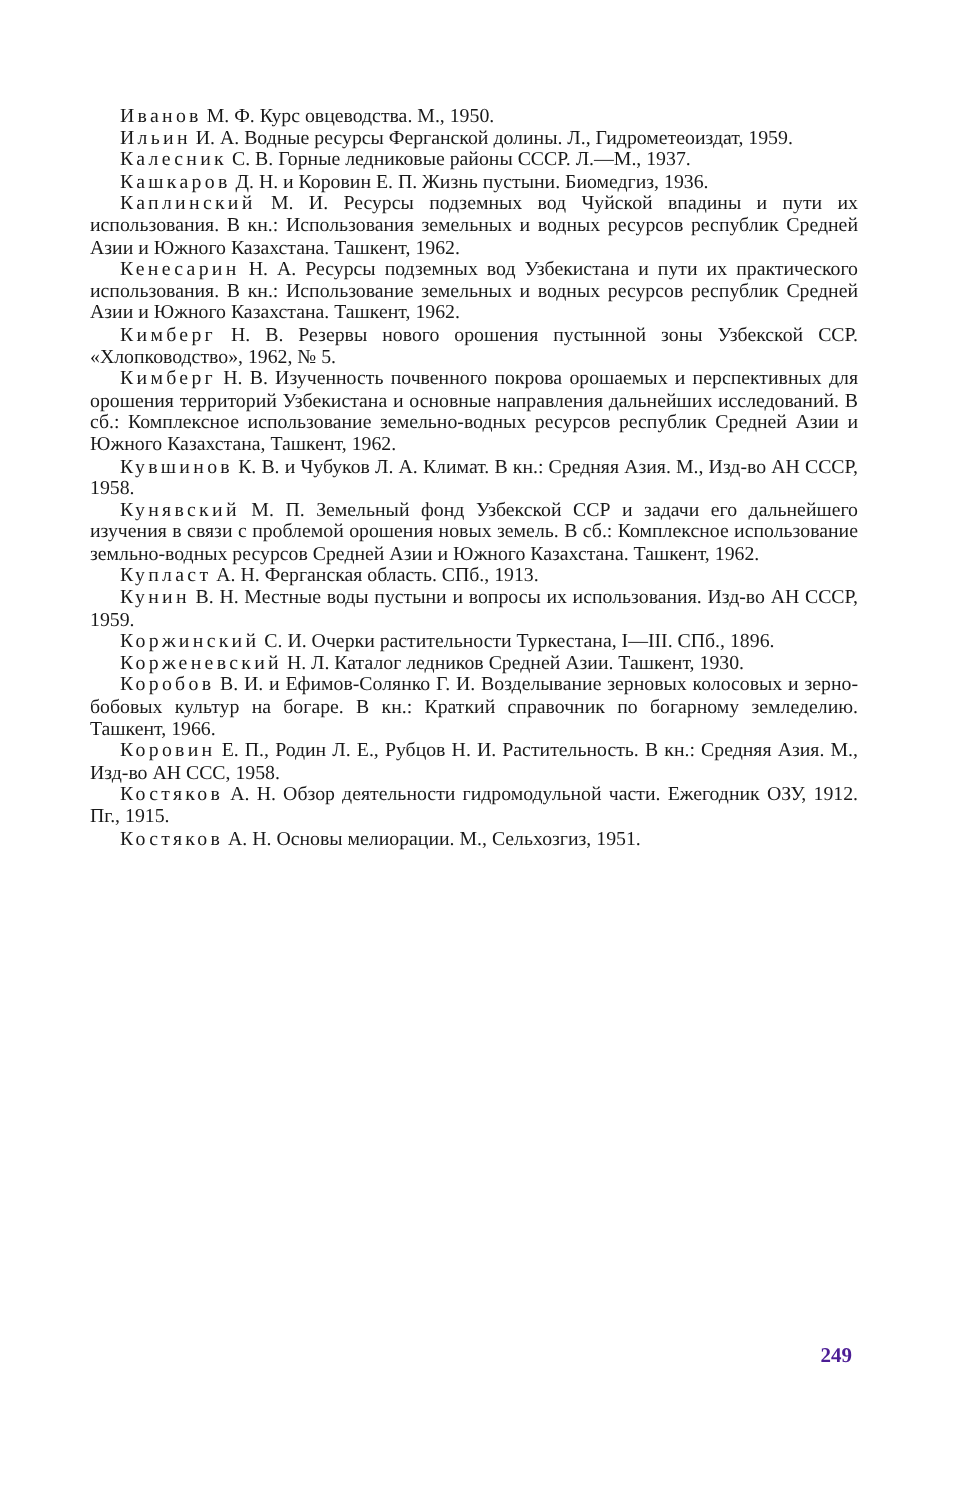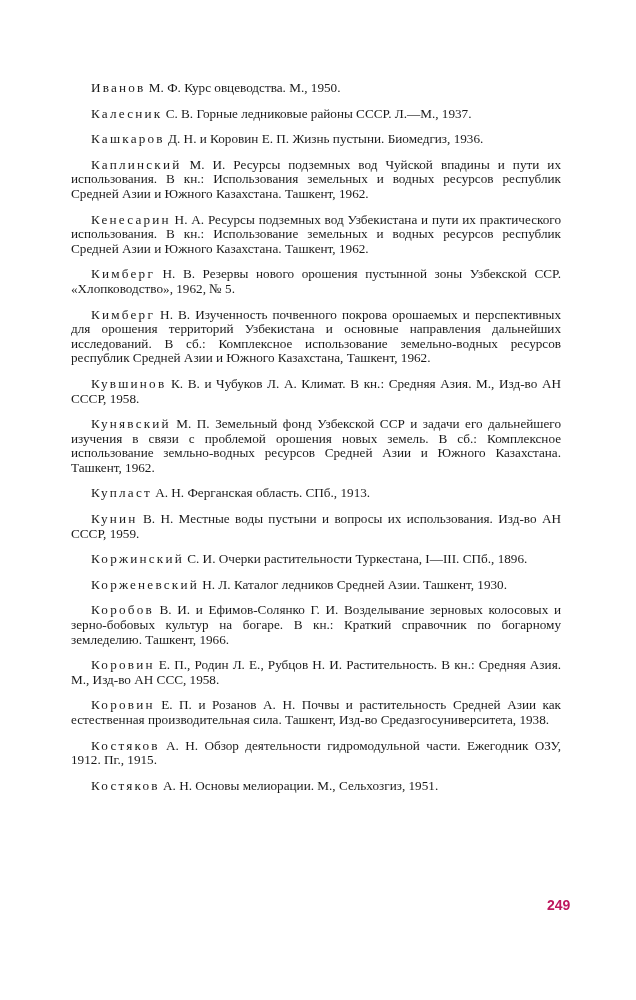--- a/index.html
+++ b/index.html
@@ -19,53 +19,53 @@
       position: absolute;
       left: 60px;
       top: 70px;
       width: 512px;
     }
     .entry {
       font-size: 13.2px;
       line-height: 14.6px;
       text-align: justify;
       text-indent: 20px;
-      margin: 11px;
+      margin: 0;
       hyphens: manual;
     }
     .author {
       letter-spacing: 2.2px;
     }
     .page-number {
       position: absolute;
       left: 547px;
       top: 897px;
       font-size: 14px;
       font-weight: bold;
-      font-family: Liberation Sans, sans-serif;
-      color: #be185d;
+      font-family: Liberation Serif, serif;
+      color: #4c1d95;
     }
   </style>
 </head>
 <body>
 
 <div class="page">
   <p class="entry"><span class="author">Иванов</span><span> М. Ф. Курс овцеводства. М., 1950.</span></p>
+  <p class="entry"><span class="author">Ильин</span><span> И. А. Водные ресурсы Ферганской долины. Л., Гидрометеоиздат, 1959.</span></p>
   <p class="entry"><span class="author">Калесник</span><span> С. В. Горные ледниковые районы СССР. Л.—М., 1937.</span></p>
   <p class="entry"><span class="author">Кашкаров</span><span> Д. Н. и Коровин Е. П. Жизнь пустыни. Биомедгиз, 1936.</span></p>
   <p class="entry"><span class="author">Каплинский</span><span> М. И. Ресурсы подземных вод Чуйской впадины и пути их использования. В кн.: Использования земельных и водных ресурсов республик Средней Азии и Южного Казахстана. Ташкент, 1962.</span></p>
   <p class="entry"><span class="author">Кенесарин</span><span> Н. А. Ресурсы подземных вод Узбекистана и пути их практического использования. В кн.: Использование земельных и водных ресурсов республик Средней Азии и Южного Казахстана. Ташкент, 1962.</span></p>
   <p class="entry"><span class="author">Кимберг</span><span> Н. В. Резервы нового орошения пустынной зоны Узбекской ССР. «Хлопководство», 1962, № 5.</span></p>
   <p class="entry"><span class="author">Кимберг</span><span> Н. В. Изученность почвенного покрова орошаемых и перспективных для орошения территорий Узбекистана и основные направления дальнейших исследований. В сб.: Комплексное использование земельно-водных ресурсов республик Средней Азии и Южного Казахстана, Ташкент, 1962.</span></p>
   <p class="entry"><span class="author">Кувшинов</span><span> К. В. и Чубуков Л. А. Климат. В кн.: Средняя Азия. М., Изд-во АН СССР, 1958.</span></p>
   <p class="entry"><span class="author">Кунявский</span><span> М. П. Земельный фонд Узбекской ССР и задачи его дальнейшего изучения в связи с проблемой орошения новых земель. В сб.: Комплексное использование земльно-водных ресурсов Средней Азии и Южного Казахстана. Ташкент, 1962.</span></p>
   <p class="entry"><span class="author">Купласт</span><span> А. Н. Ферганская область. СПб., 1913.</span></p>
   <p class="entry"><span class="author">Кунин</span><span> В. Н. Местные воды пустыни и вопросы их использования. Изд-во АН СССР, 1959.</span></p>
   <p class="entry"><span class="author">Коржинский</span><span> С. И. Очерки растительности Туркестана, I—III. СПб., 1896.</span></p>
   <p class="entry"><span class="author">Корженевский</span><span> Н. Л. Каталог ледников Средней Азии. Ташкент, 1930.</span></p>
   <p class="entry"><span class="author">Коробов</span><span> В. И. и Ефимов-Солянко Г. И. Возделывание зерновых колосовых и зерно-бобовых культур на богаре. В кн.: Краткий справочник по богарному земледелию. Ташкент, 1966.</span></p>
   <p class="entry"><span class="author">Коровин</span><span> Е. П., Родин Л. Е., Рубцов Н. И. Растительность. В кн.: Средняя Азия. М., Изд-во АН ССС, 1958.</span></p>
-  <p class="entry"><span class="author">Коровин</span><span> Е. П. и Розанов А. Н. Почвы и растительность Средней Азии как естественная производительная сила. Ташкент, Изд-во Средазгосуниверситета, 1938.</span></p>
   <p class="entry"><span class="author">Костяков</span><span> А. Н. Обзор деятельности гидромодульной части. Ежегодник ОЗУ, 1912. Пг., 1915.</span></p>
   <p class="entry"><span class="author">Костяков</span><span> А. Н. Основы мелиорации. М., Сельхозгиз, 1951.</span></p>
 </div>
 
 <div class="page-number">249</div>
 
 </body></html>

